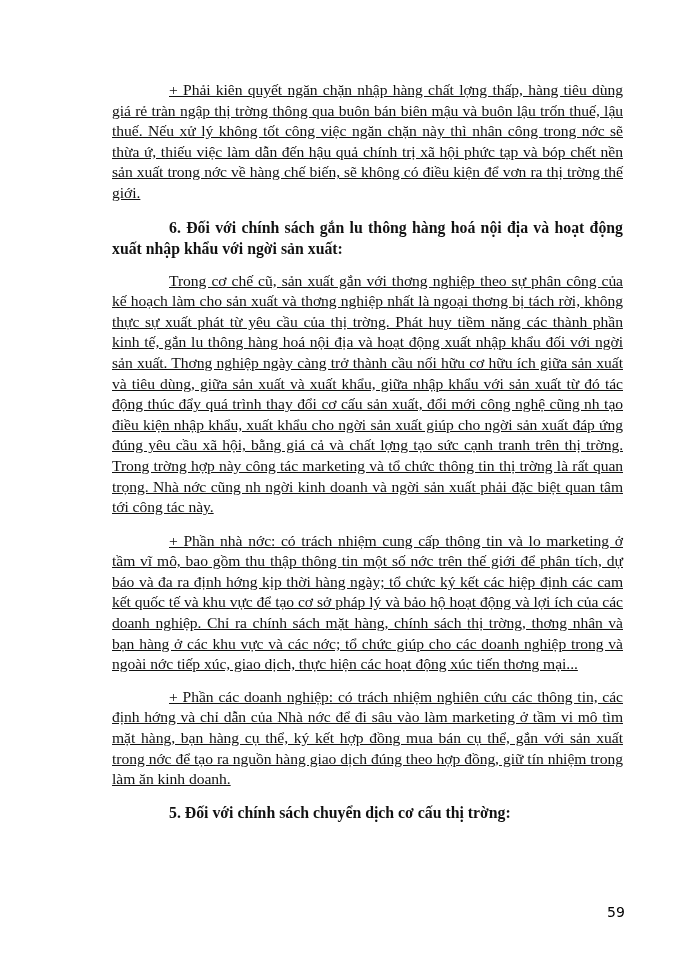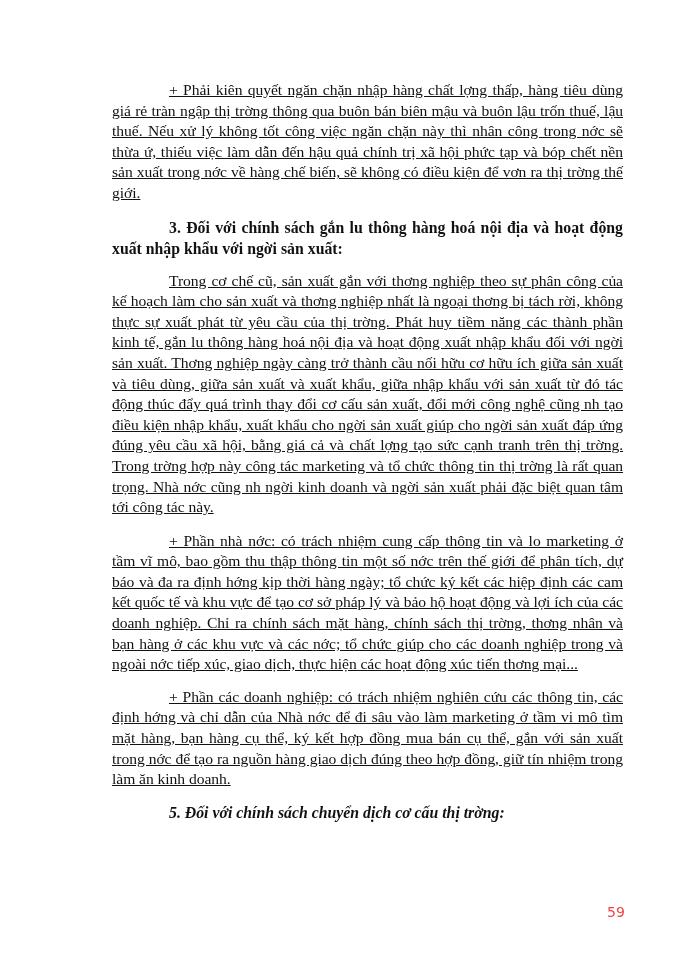--- a/index.html
+++ b/index.html
@@ -36,37 +36,37 @@
       line-height: 21px;
       text-align: justify;
       text-indent: 57px;
       margin: 0 0 12px 0;
     }
     .p-first { margin-bottom: 13px; }
     .h4 { margin-top: 0; }
     .p-trade { margin-bottom: 13px; }
     .p-state { margin-bottom: 12px; }
     .p-biz { margin-bottom: 12px; }
-    .h5 { margin-top: 0; font-style: italic; }
+    .h5 { margin-top: 0; }
     .page-number {
       position: absolute;
       left: 607px;
       top: 904px;
       font-family: "DejaVu Sans", "Liberation Sans", sans-serif;
       font-size: 14px;
-      color: #ef4444;
+      color: #000000;
     }
   </style>
 </head>
 <body>
 
 <div class="page">
   <p class="para p-first">+ Phải kiên quyết ngăn chặn nhập hàng chất lợng   thấp, hàng tiêu dùng giá rẻ tràn ngập thị trờng   thông qua buôn bán biên mậu và buôn lậu trốn thuế, lậu thuế. Nếu xử lý không tốt công việc ngăn chặn này thì nhân công trong nớc   sẽ thừa ứ, thiếu việc làm dẫn đến hậu quả chính trị xã hội phức tạp và bóp chết nền sản xuất trong nớc   về hàng chế biến, sẽ không có điều kiện để vơn   ra thị trờng   thế giới.</p>
 
-  <p class="heading h4">3. Đối với chính sách gắn lu   thông hàng hoá nội địa và hoạt động xuất nhập khẩu với ngời   sản xuất:</p>
+  <p class="heading h4">6. Đối với chính sách gắn lu   thông hàng hoá nội địa và hoạt động xuất nhập khẩu với ngời   sản xuất:</p>
 
   <p class="para p-trade">Trong cơ chế cũ, sản xuất gắn với thơng   nghiệp theo sự phân công của kế hoạch làm cho sản xuất và thơng   nghiệp nhất là ngoại thơng   bị tách rời, không thực sự xuất phát từ yêu cầu của thị trờng.   Phát huy tiềm năng các thành phần kinh tế, gắn lu   thông hàng hoá nội địa và hoạt động xuất nhập khẩu đối với ngời   sản xuất. Thơng   nghiệp ngày càng trở thành cầu nối hữu cơ hữu ích giữa sản xuất và tiêu dùng, giữa sản xuất và xuất khẩu, giữa nhập khẩu với sản xuất từ đó tác động thúc đẩy quá trình thay đổi cơ cấu sản xuất, đổi mới công nghệ cũng nh   tạo điều kiện nhập khẩu, xuất khẩu cho ngời   sản xuất giúp cho ngời   sản xuất đáp ứng đúng yêu cầu xã hội, bằng giá cả và chất lợng   tạo sức cạnh tranh trên thị trờng.   Trong trờng   hợp này công tác marketing và tổ chức thông tin thị trờng   là rất quan trọng. Nhà nớc   cũng nh   ngời   kinh doanh và ngời   sản xuất phải đặc biệt quan tâm tới công tác này.</p>
 
   <p class="para p-state">+ Phần nhà nớc:   có trách nhiệm cung cấp thông tin và lo marketing ở tầm vĩ mô, bao gồm thu thập thông tin một số nớc   trên thế giới để phân tích, dự báo và đa   ra định hớng   kịp thời hàng ngày; tổ chức ký kết các hiệp định các cam kết quốc tế và khu vực để tạo cơ sở pháp lý và bảo hộ hoạt động và lợi ích của các doanh nghiệp. Chỉ ra chính sách mặt hàng, chính sách thị trờng,   thơng   nhân và bạn hàng ở các khu vực và các nớc; tổ chức giúp cho các doanh nghiệp trong và ngoài nớc   tiếp xúc, giao dịch, thực hiện các hoạt động xúc tiến thơng   mại...</p>
 
   <p class="para p-biz">+ Phần các doanh nghiệp: có trách nhiệm nghiên cứu các thông tin, các định hớng   và chỉ dẫn của Nhà nớc   để đi sâu vào làm marketing ở tầm vi mô tìm mặt hàng, bạn hàng cụ thể, ký kết hợp đồng mua bán cụ thể, gắn với sản xuất trong nớc   để tạo ra nguồn hàng giao dịch đúng theo hợp đồng, giữ tín nhiệm trong làm ăn kinh doanh.</p>
 
   <p class="heading h5">5. Đối với chính sách chuyển dịch cơ cấu thị trờng:</p>
 </div>
 

